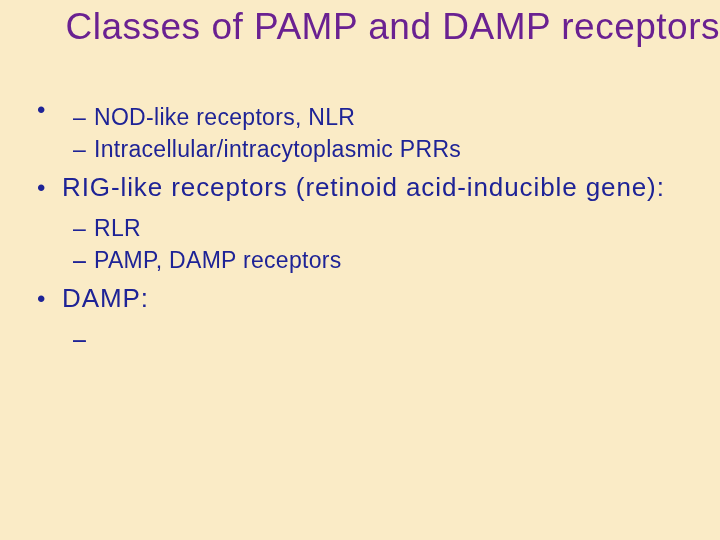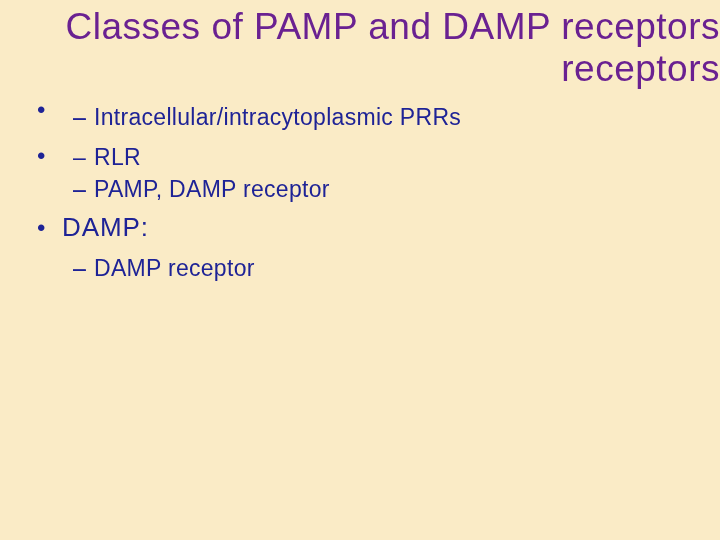--- a/index.html
+++ b/index.html
@@ -65,27 +65,26 @@
   p.l2 .marker {
     left: 73px;
   }
 </style>
 </head>
 <body>
 
 <div class="slide" style="--bg-color: #FAEBC6; --title-color: #6A2191; --body-color: #1E2396;">
   <h1 class="title" style="margin:0;">
     <span class="line">Classes of PAMP and DAMP receptors</span>
-    <span class="line">receptors</span>
   </h1>
   <div class="body-text">
       <p class="l1"><span class="marker">•</span></p>
-      <p class="l2"><span class="marker">–</span></p>
+      <p class="l2"><span class="marker">–</span><span class="text">NOD-like receptors, NLR</span></p>
       <p class="l2"><span class="marker">–</span><span class="text">Intracellular/intracytoplasmic PRRs</span></p>
-      <p class="l1"><span class="marker">•</span></p>
+      <p class="l1"><span class="marker">•</span><span class="text">RIG-like receptors (retinoid acid-inducible gene):</span></p>
       <p class="l2"><span class="marker">–</span><span class="text">RLR</span></p>
       <p class="l2"><span class="marker">–</span></p>
-      <p class="l2"><span class="marker">–</span><span class="text">PAMP, DAMP receptor</span></p>
+      <p class="l2"><span class="marker">–</span><span class="text">PAMP, DAMP receptors</span></p>
       <p class="l1"><span class="marker">•</span><span class="text">DAMP:</span></p>
       <p class="l2"><span class="marker">–</span></p>
-      <p class="l2"><span class="marker">–</span><span class="text">DAMP receptor</span></p>
+      <p class="l2"><span class="marker">–</span></p>
     </div>
 </div>
 
 </body></html>

